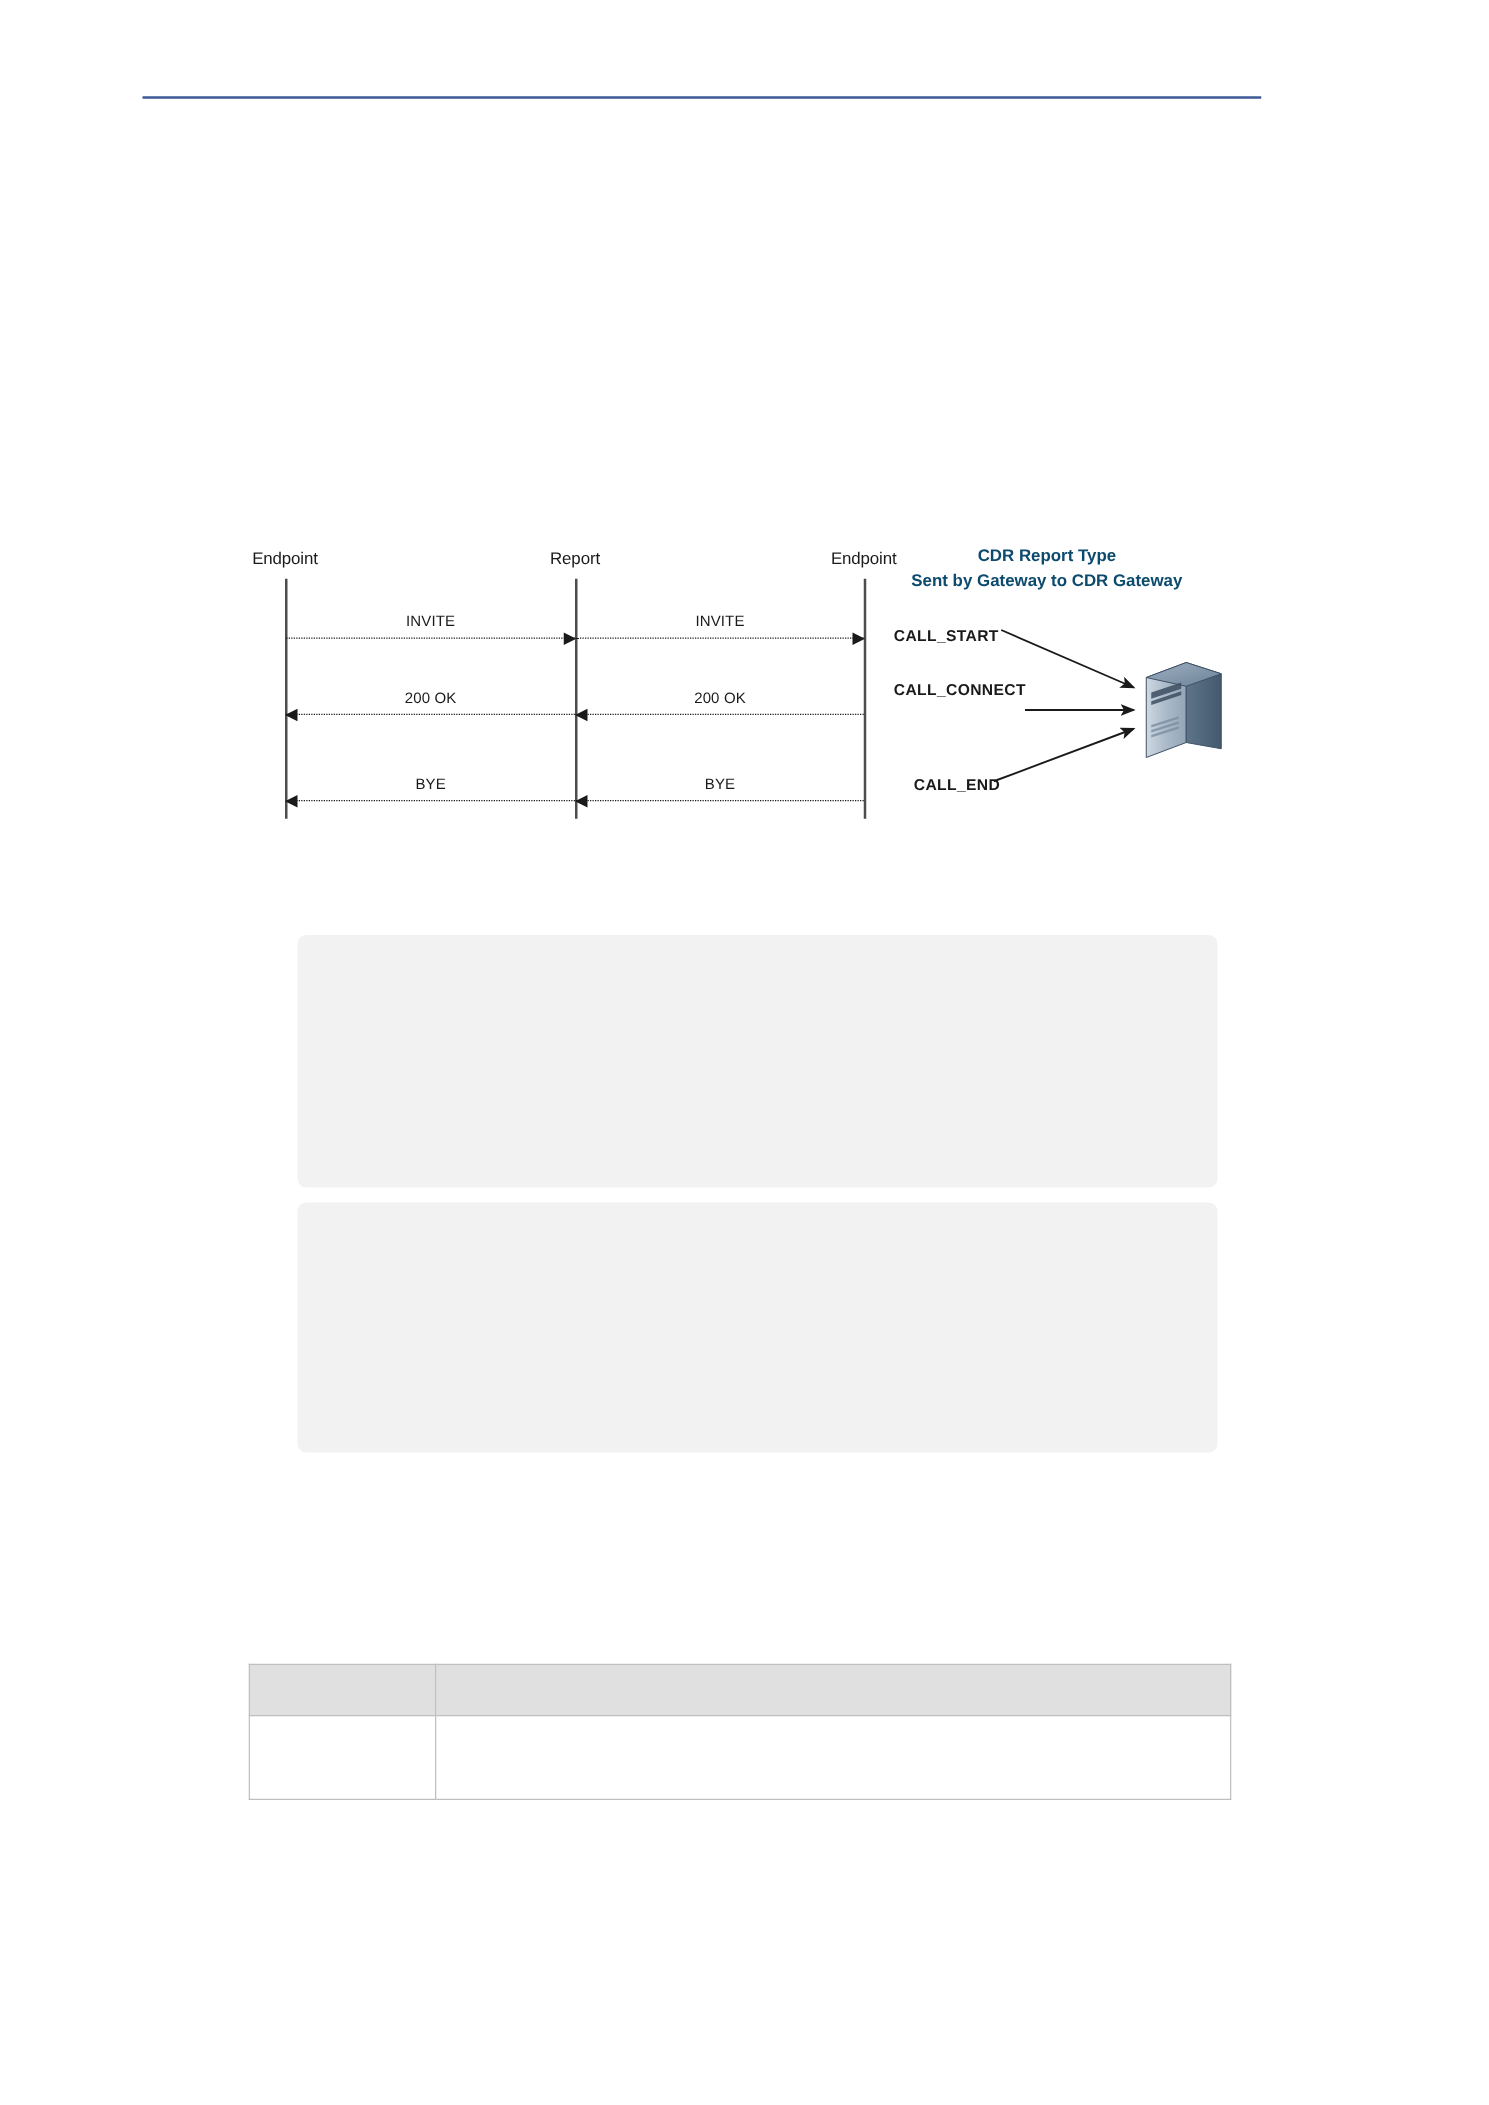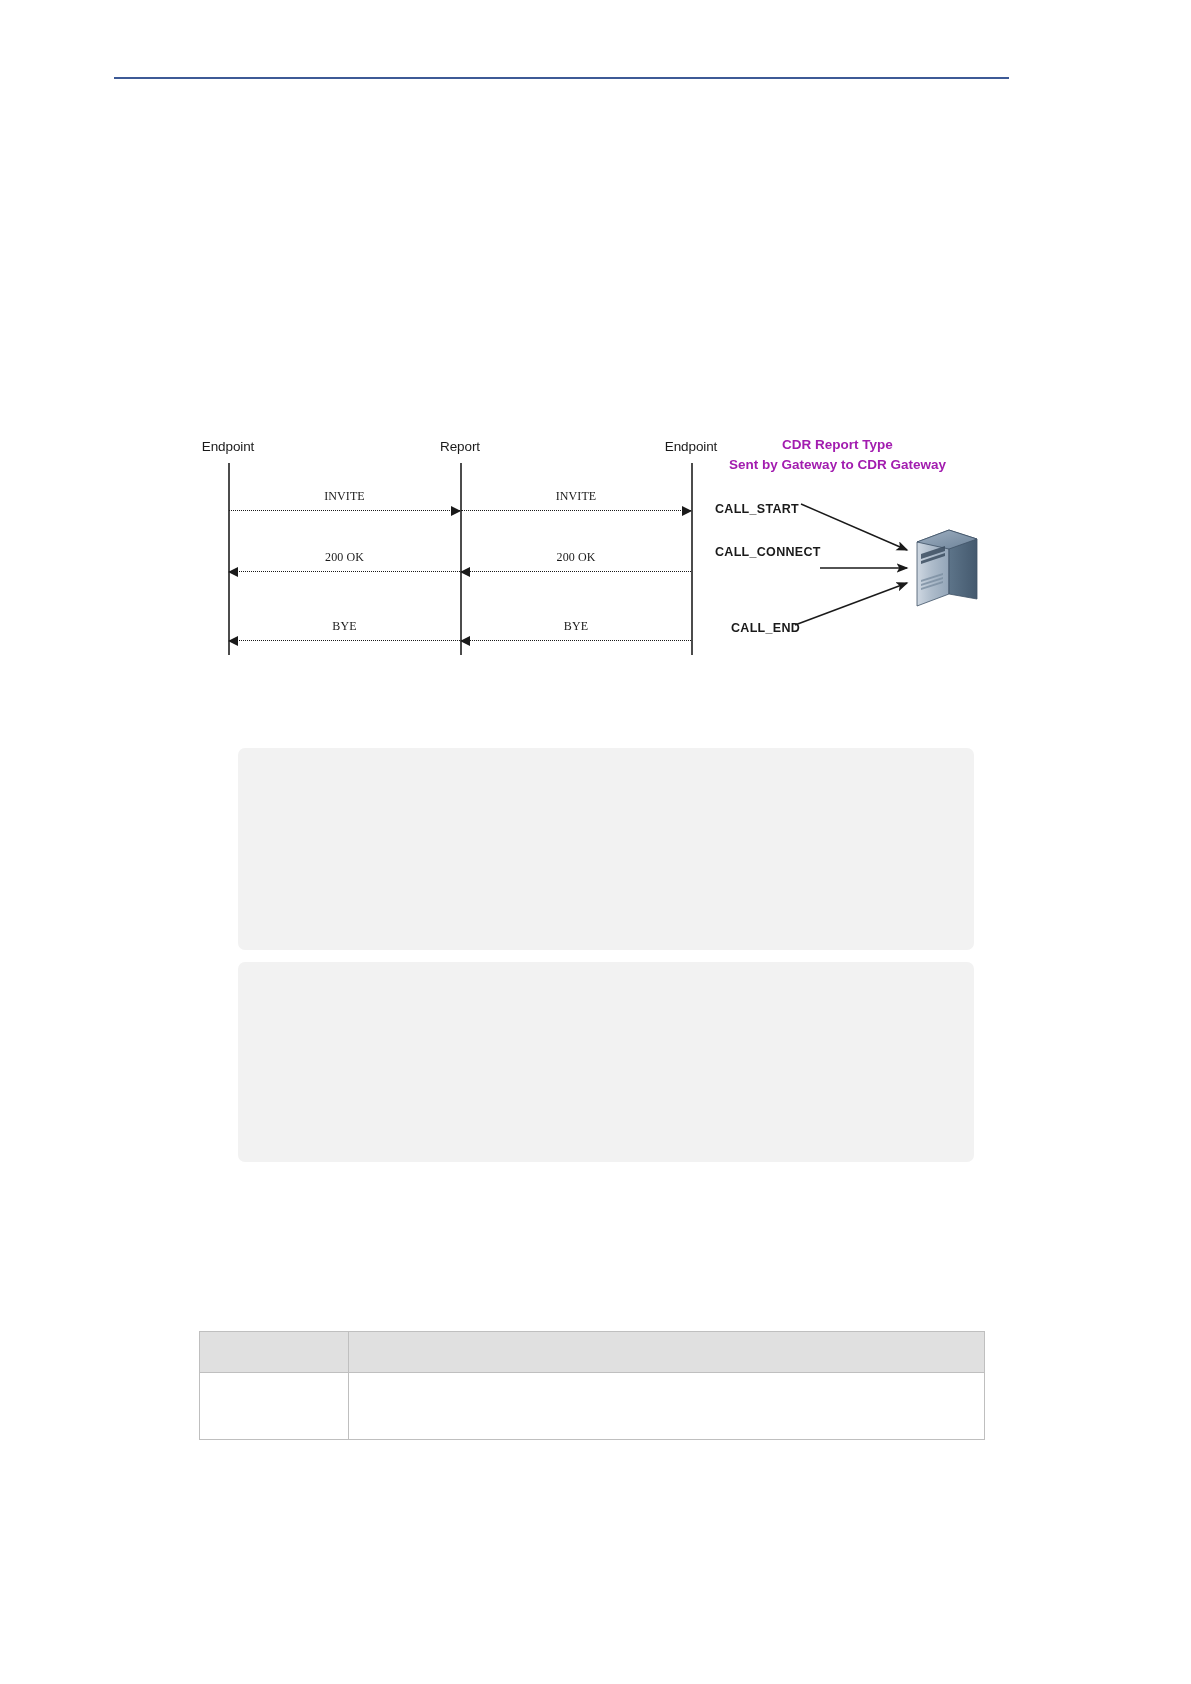--- a/index.html
+++ b/index.html
@@ -68,21 +68,20 @@
   }
   .msg-label {
     position: absolute;
     bottom: 6px;
     left: 50%;
     transform: translateX(-50%);
     white-space: nowrap;
     font-size: 12px;
     color: #1a1a1a;
     letter-spacing: 0.1px;
-    font-family: Liberation Serif, serif;
   }
   .msg-line {
     position: absolute;
     left: 0;
     right: 0;
     top: 0;
     height: 0;
     border-top: 1.6px dotted #1a1a1a;
   }
   .arrow-head {
@@ -114,21 +113,21 @@
   }
   .cdr-title {
     position: absolute;
     top: 10px;
     left: 0;
     width: 245px;
     text-align: center;
     font-size: 13.5px;
     font-weight: bold;
     line-height: 20px;
-    color: #a21caf;
+    color: #0c4a6e;
   }
   .cdr-report-label {
     position: absolute;
     font-size: 12.5px;
     font-weight: bold;
     letter-spacing: 0.3px;
     color: #1a1a1a;
     white-space: nowrap;
   }
   .cdr-arrows {

